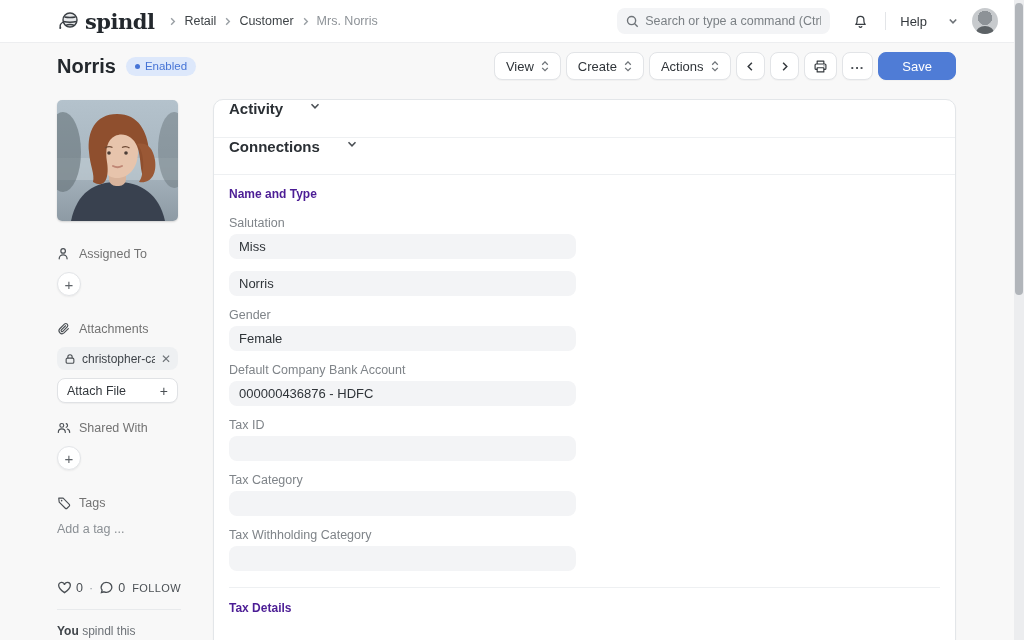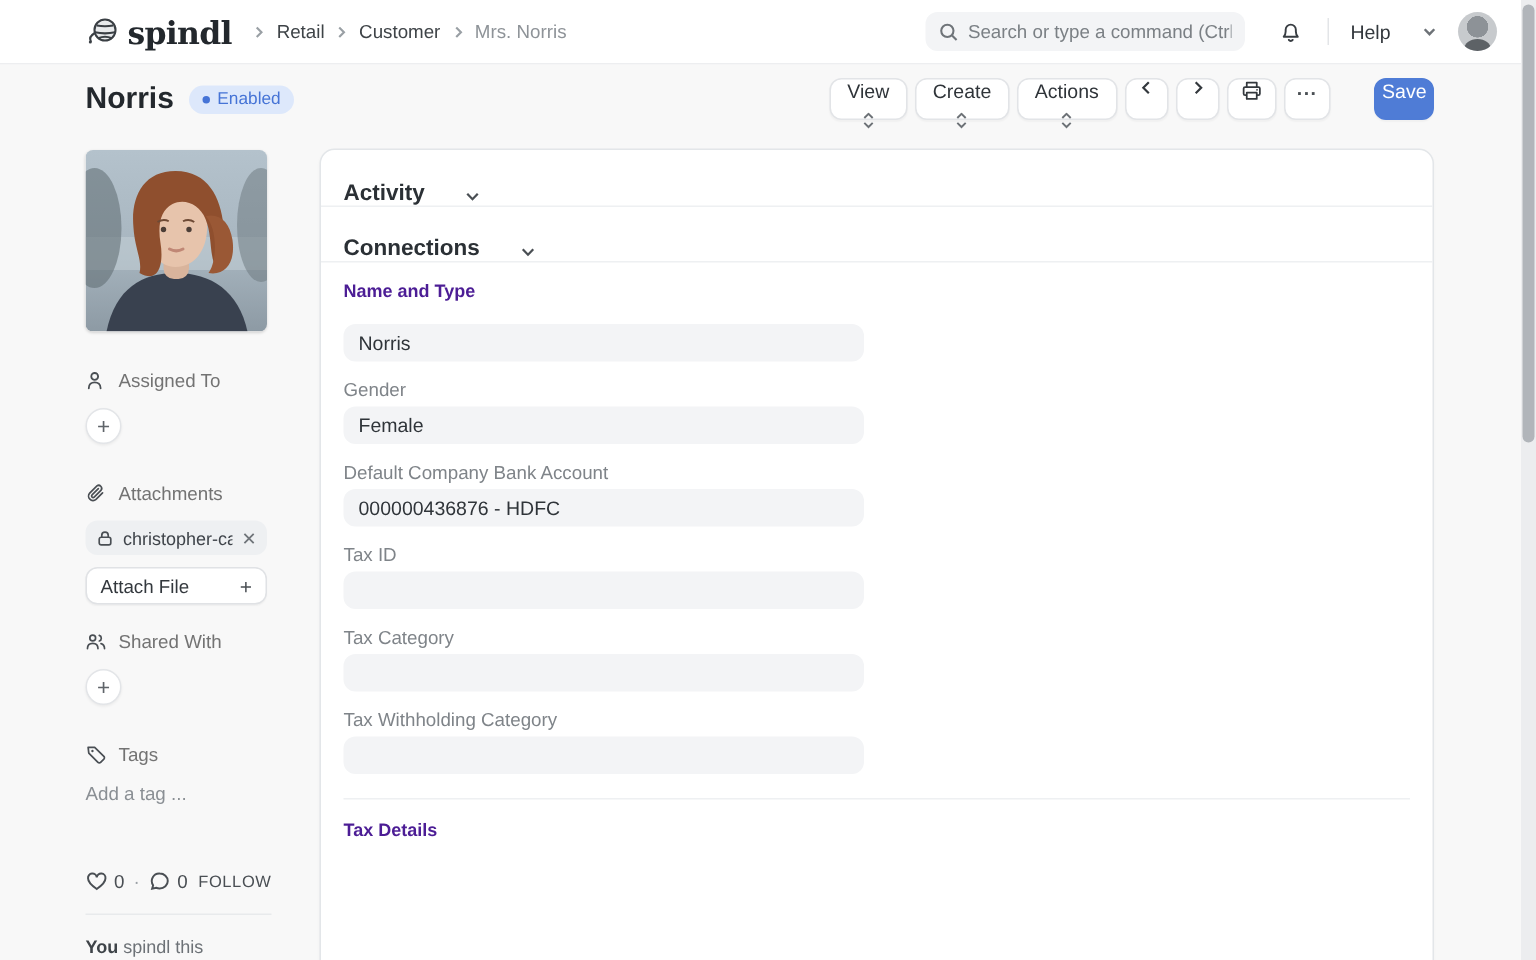--- a/index.html
+++ b/index.html
@@ -31,23 +31,23 @@
   .avatar:after{content:"";position:absolute;left:4px;right:4px;bottom:-6px;height:14px;border-radius:50% 50% 0 0;background:#5d6266;}
 
   
   #pagehead{position:absolute;top:52px;left:57px;width:899px;height:28px;display:flex;align-items:center;}
   #page-title{font-size:20px;font-weight:700;color:#23282d;}
   .badge{margin-left:10px;height:19px;background:#dde8fb;color:#4674d6;border-radius:10px;
     display:flex;align-items:center;gap:5px;padding:0 9px;font-size:11.5px;font-weight:500;}
   .badge .dot{width:5px;height:5px;border-radius:50%;background:#4674d6;}
   .hbtns{margin-left:auto;display:flex;align-items:center;gap:5px;}
   .btn{height:28px;background:#fff;border:1px solid #e2e4e7;border-radius:8px;display:flex;align-items:center;
-    gap:7px;padding:0 11px;font-size:13px;color:#2f3439;cursor:pointer;box-shadow:0 1px 1px rgba(0,0,0,.03);flex-direction:column;}
+    gap:7px;padding:0 11px;font-size:13px;color:#2f3439;cursor:pointer;box-shadow:0 1px 1px rgba(0,0,0,.03);}
   .btn.icon-only{padding:0 8px;}
-  .btn.primary{background:#4f7cd6;border-color:#4f7cd6;color:#fff;font-weight:500;padding:0 4px;margin-left:24px;}
+  .btn.primary{background:#4f7cd6;border-color:#4f7cd6;color:#fff;font-weight:500;padding:0 23px;}
   .sort-ic{display:flex;flex-direction:column;gap:1px;color:#6d7277;}
   .dots{letter-spacing:1px;font-weight:700;color:#4a4f54;transform:translateY(-2px);}
 
   
   #sidebar{position:absolute;left:57px;top:100px;width:124px;}
   .photo{width:121px;height:121px;border-radius:5px;overflow:hidden;box-shadow:0 1px 2px rgba(0,0,0,.15);}
   .side-label{display:flex;align-items:center;gap:8px;font-size:12.5px;font-weight:400;color:#737373;}
   .plus-circle{width:24px;height:24px;border-radius:50%;background:#fff;border:1px solid #e3e5e8;
     box-shadow:0 1px 2px rgba(0,0,0,.06);display:flex;align-items:center;justify-content:center;
     color:#5f6469;font-size:15px;cursor:pointer;margin-top:11px;}
@@ -65,21 +65,21 @@
   .likes-row .mid{margin:0 6px;color:#9aa0a5;}
   .follow{margin-left:auto;font-size:11px;font-weight:500;letter-spacing:.4px;color:#4a4f54;cursor:pointer;}
   .side-rule{border:none;border-top:1px solid #e8eaec;margin:14px 0 12px;}
   .meta{font-size:12px;color:#6d7277;line-height:1.55;}
   .meta b{color:#3f4449;font-weight:700;}
   .mt26{margin-top:26px;} .mt18{margin-top:18px;}
 
   
   #card{position:absolute;left:213px;top:99px;width:743px;height:620px;background:#fff;
     border:1px solid #e3e6e9;border-radius:10px 10px 0 0;box-shadow:0 1px 2px rgba(0,0,0,.03);}
-  .sec-row{height:38px;display:flex;align-items:flex-end;gap:26px;padding:0 15px;
+  .sec-row{height:38px;display:flex;align-items:flex-start;gap:26px;padding:0 15px;
     border-bottom:1px solid #eef0f2;font-size:15px;font-weight:700;color:#2b3035;cursor:pointer;}
   .sec-row:nth-child(2){height:37px;}
   .form-sec{padding:12px 15px 0;}
   .sec-h{font-size:12px;font-weight:700;color:#4c1d95;margin-bottom:15px;}
   .fields{width:347px;}
   .field{margin-bottom:12px;}
   .field label{display:block;font-size:12.5px;color:#7f8489;margin-bottom:4px;}
   .req{color:#e45b5b;}
   .field input{width:100%;height:25px;border:none;outline:none;background:#f3f4f6;border-radius:8px;
     padding:0 10px;font-size:13px;color:#2f3439;font-family:inherit;}
@@ -321,20 +321,24 @@
     <span>Connections</span>
     <svg width="12" height="12" viewBox="0 0 12 12" fill="none" stroke="#4a4f54" stroke-width="1.5">
         <path d="M2.5 4.2 L6 7.8 L9.5 4.2"></path>
       </svg>
   </div>
 
   <div class="form-sec">
     <h3 class="sec-h">Name and Type</h3>
     <div class="fields">
       <div class="field">
+        <label><span>Salutation</span></label>
+        <input type="text" value="Miss" style="">
+      </div>
+      <div class="field">
         <input type="text" value="Norris" style="">
       </div>
       <div class="field">
         <label><span>Gender</span></label>
         <input type="text" value="Female" style="">
       </div>
       <div class="field">
         <label><span>Default Company Bank Account</span></label>
         <input type="text" value="000000436876 - HDFC" style="">
       </div>

